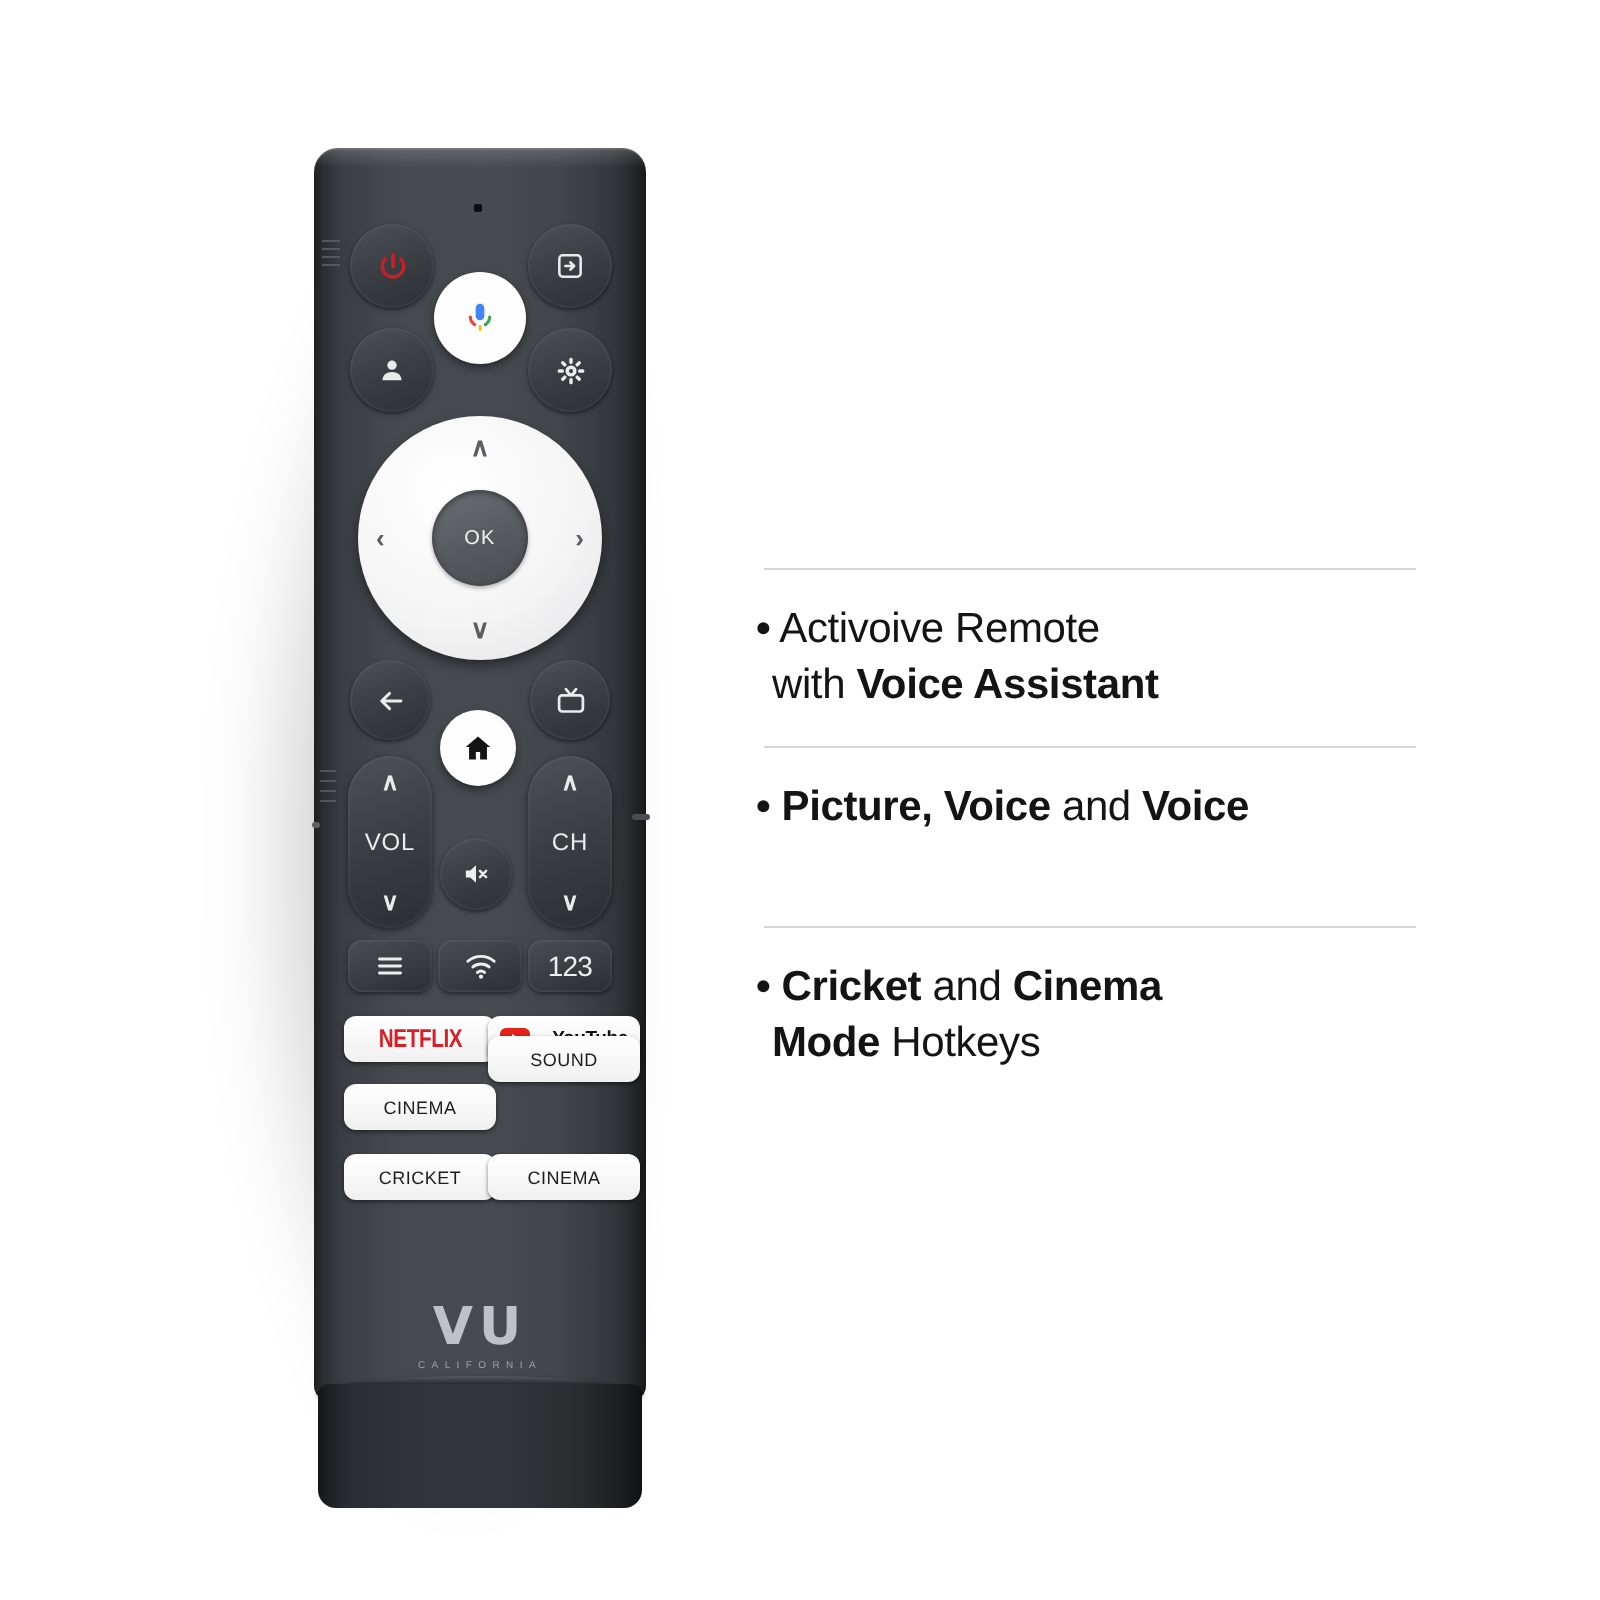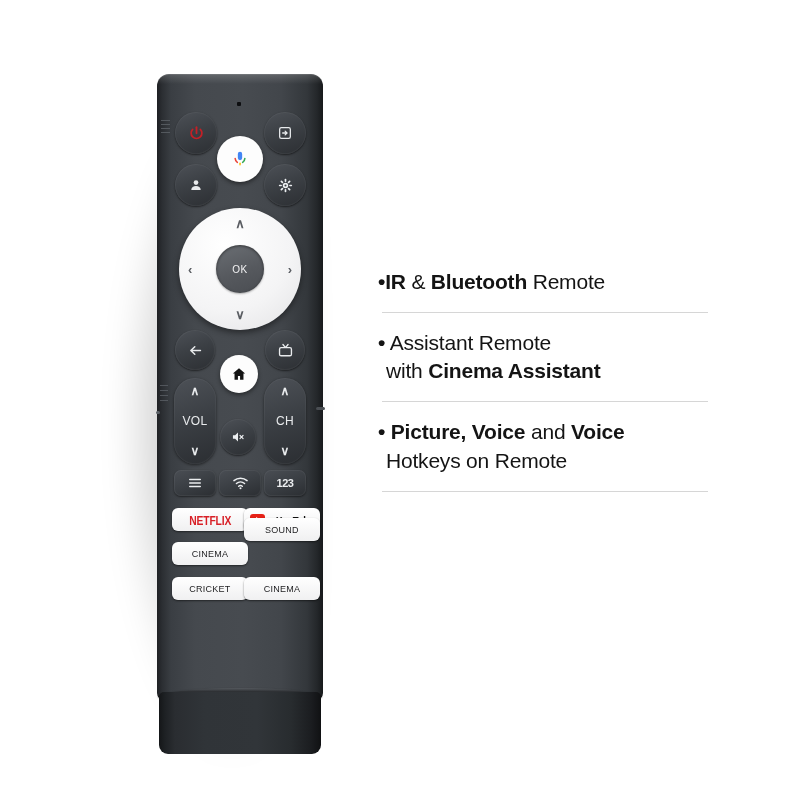--- a/index.html
+++ b/index.html
@@ -293,68 +293,74 @@
     <div class="sqbtn s-wifi">
       <svg width="17" height="14" viewBox="0 0 24 20">
         <path d="M2.6 6.6a14.4 14.4 0 0 1 18.8 0" stroke="#eceef0" stroke-width="2.1" fill="none" stroke-linecap="round"></path>
         <path d="M6.2 10.7a9 9 0 0 1 11.6 0" stroke="#eceef0" stroke-width="2.1" fill="none" stroke-linecap="round"></path>
         <path d="M9.4 14.6a4.4 4.4 0 0 1 5.2 0" stroke="#eceef0" stroke-width="2.1" fill="none" stroke-linecap="round"></path>
         <circle cx="12" cy="17.6" r="1.5" fill="#eceef0"></circle>
       </svg>
     </div>
 
     <div class="sqbtn s-123">
-      <span style="font-size:11px;font-weight:700;letter-spacing:-.4px;">123</span>
+      <span style="font-size:14px;font-weight:400;letter-spacing:-.4px;">123</span>
     </div>
 
     <div class="wbtn w-netflix">
       <span class="netflix-wm">NETFLIX</span>
     </div>
 
     <div class="wbtn w-youtube">
       <span class="yt-wrap">
         <span class="yt-play">
             <i></i>
           </span>
         <span class="yt-txt">YouTube</span>
       </span>
     </div>
 
     <div class="wbtn w-picture">CINEMA</div>
     <div class="wbtn w-sound">SOUND</div>
     <div class="wbtn w-cricket">CRICKET</div>
     <div class="wbtn w-cinema">CINEMA</div>
 
+    <div class="vu">
+      <div class="vu-mark">VU</div>
+      <div class="vu-sub">CALIFORNIA</div>
+    </div>
   </div>
 
   <div class="features">
 
-    <div class="feat">
-      <p>
-        <span class="bullet">•</span><b>IR</b><span> &amp; </span><b>Bluetooth</b><span> Remote</span>
-      </p>
-    </div>
 
     <div class="divider"></div>
 
     <div class="feat">
       <p>
         <span class="bullet">•</span>
-        <span>Assistant Remote</span><br>
-        <span style="display:inline-block;width:8px;"></span><span>with </span><b>Cinema Assistant</b>
+        <span>Activoive Remote</span><br>
+        <span style="display:inline-block;width:8px;"></span><span>with </span><b>Voice Assistant</b>
       </p>
     </div>
 
     <div class="divider"></div>
 
     <div class="feat">
       <p>
         <span class="bullet">•</span>
         <b>Picture, Voice</b><span> and </span><b>Voice</b><br>
-        <span style="display:inline-block;width:8px;"></span><span>Hotkeys on Remote</span>
+        <span style="display:inline-block;width:8px;"></span>
       </p>
     </div>
 
     <div class="divider"></div>
 
+    <div class="feat">
+      <p>
+        <span class="bullet">•</span>
+        <b>Cricket</b><span> and </span><b>Cinema</b><br>
+        <span style="display:inline-block;width:8px;"></span><b>Mode</b><span> Hotkeys</span>
+      </p>
+    </div>
 
   </div>
 </div>
 
 </body></html>

